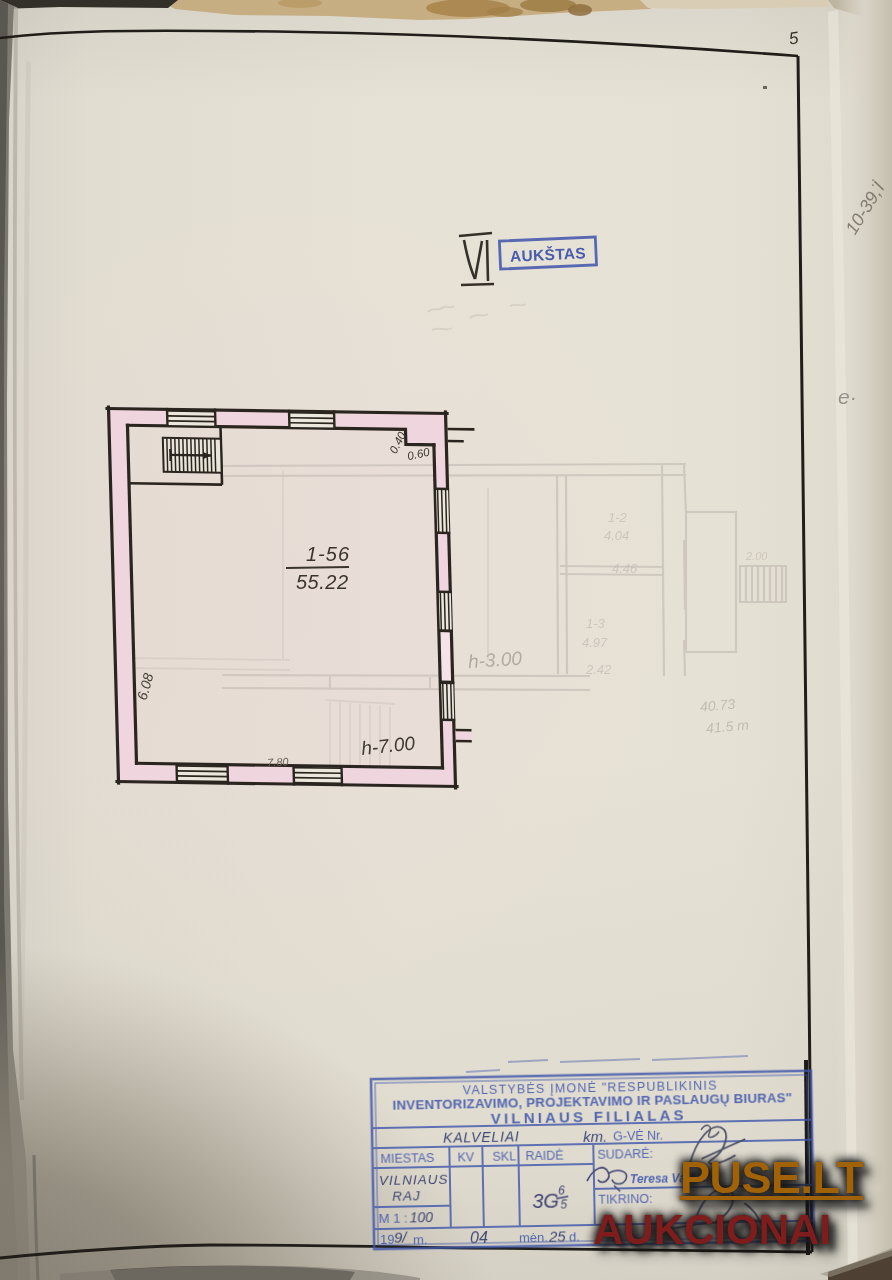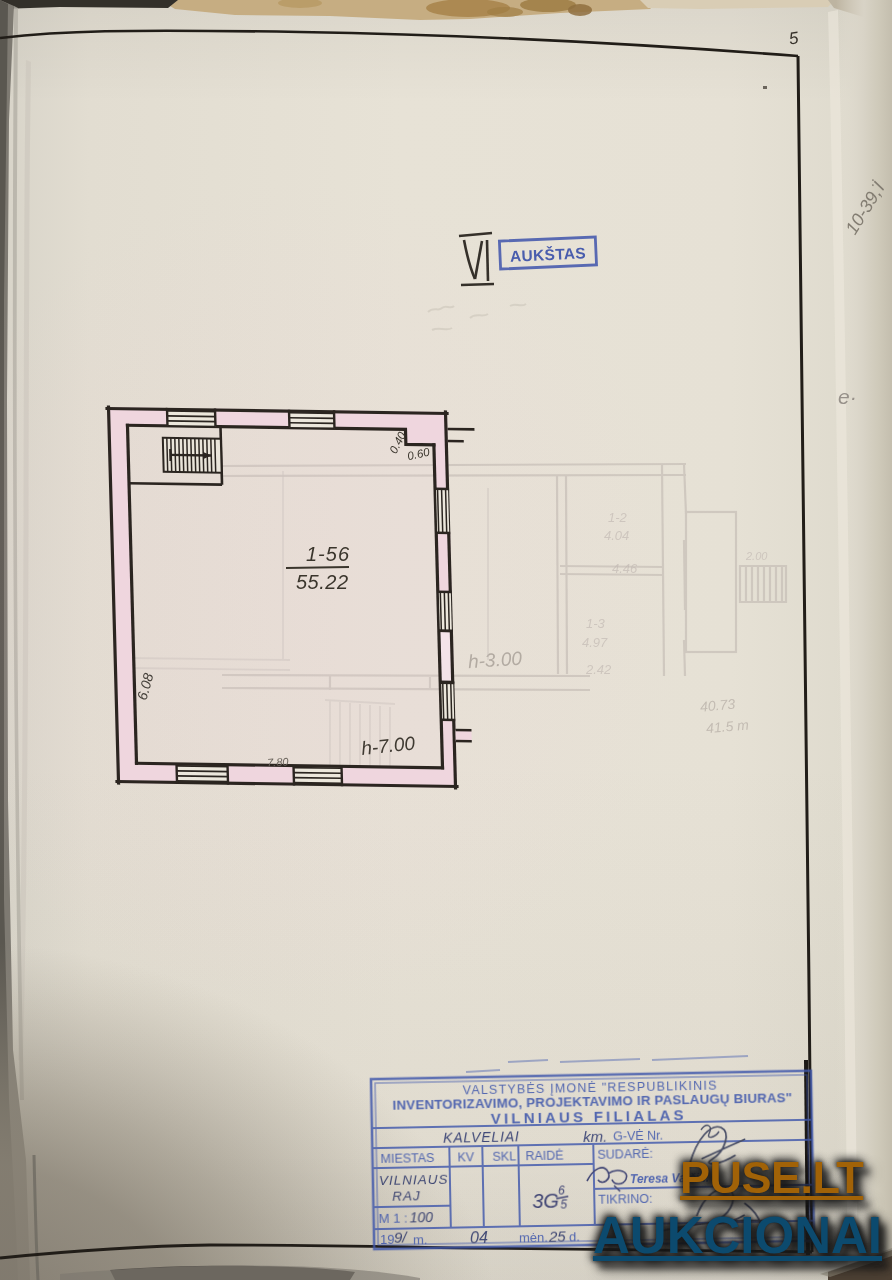--- a/index.html
+++ b/index.html
@@ -386,14 +386,14 @@
       <text x="516" y="1245" fill="#3f57ac">mėn.</text>
       <text x="546" y="1245" font-size="15" font-style="italic" fill="#2b3568">25</text>
       <text x="566" y="1245" fill="#3f57ac">d.</text>
     </g>
   </g>
 
 </svg>
 
 <div style="position:absolute;left:680px;top:1152px;font-size:45px;font-weight:bold;color:#a16207;letter-spacing:-0.5px;text-shadow:0 0 4px rgba(25,25,25,0.95),0 0 10px rgba(25,25,25,0.85),6px 7px 7px rgba(20,20,20,0.95),7px 8px 14px rgba(20,20,20,0.8),-3px -3px 8px rgba(40,40,40,0.75);text-decoration:underline;">PUSE.LT</div>
 
-<div style="position:absolute;left:593px;top:1206px;font-size:51px;font-weight:bold;color:#0c4a6e;letter-spacing:0px;text-shadow:0 0 4px rgba(25,25,25,0.95),0 0 10px rgba(25,25,25,0.85),6px 7px 7px rgba(20,20,20,0.95),7px 8px 14px rgba(20,20,20,0.8),-3px -3px 8px rgba(40,40,40,0.75);text-decoration:underline;">AUKCIONAI</div>
+<div style="position:absolute;left:593px;top:1206px;font-size:42px;font-weight:bold;color:#7f1d1d;letter-spacing:0px;text-shadow:0 0 4px rgba(25,25,25,0.95),0 0 10px rgba(25,25,25,0.85),6px 7px 7px rgba(20,20,20,0.95),7px 8px 14px rgba(20,20,20,0.8),-3px -3px 8px rgba(40,40,40,0.75);">AUKCIONAI</div>
 </div>
 
 </body></html>

